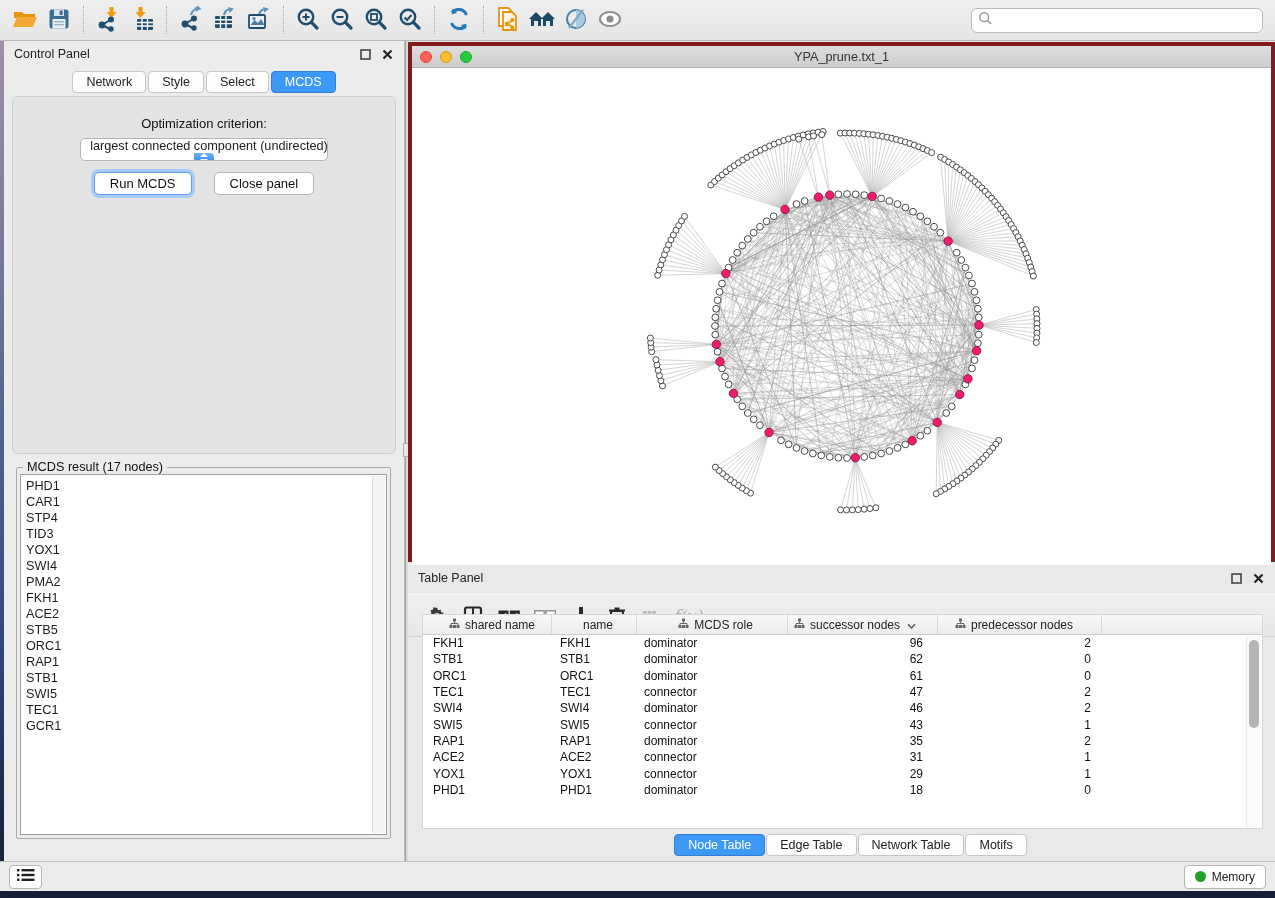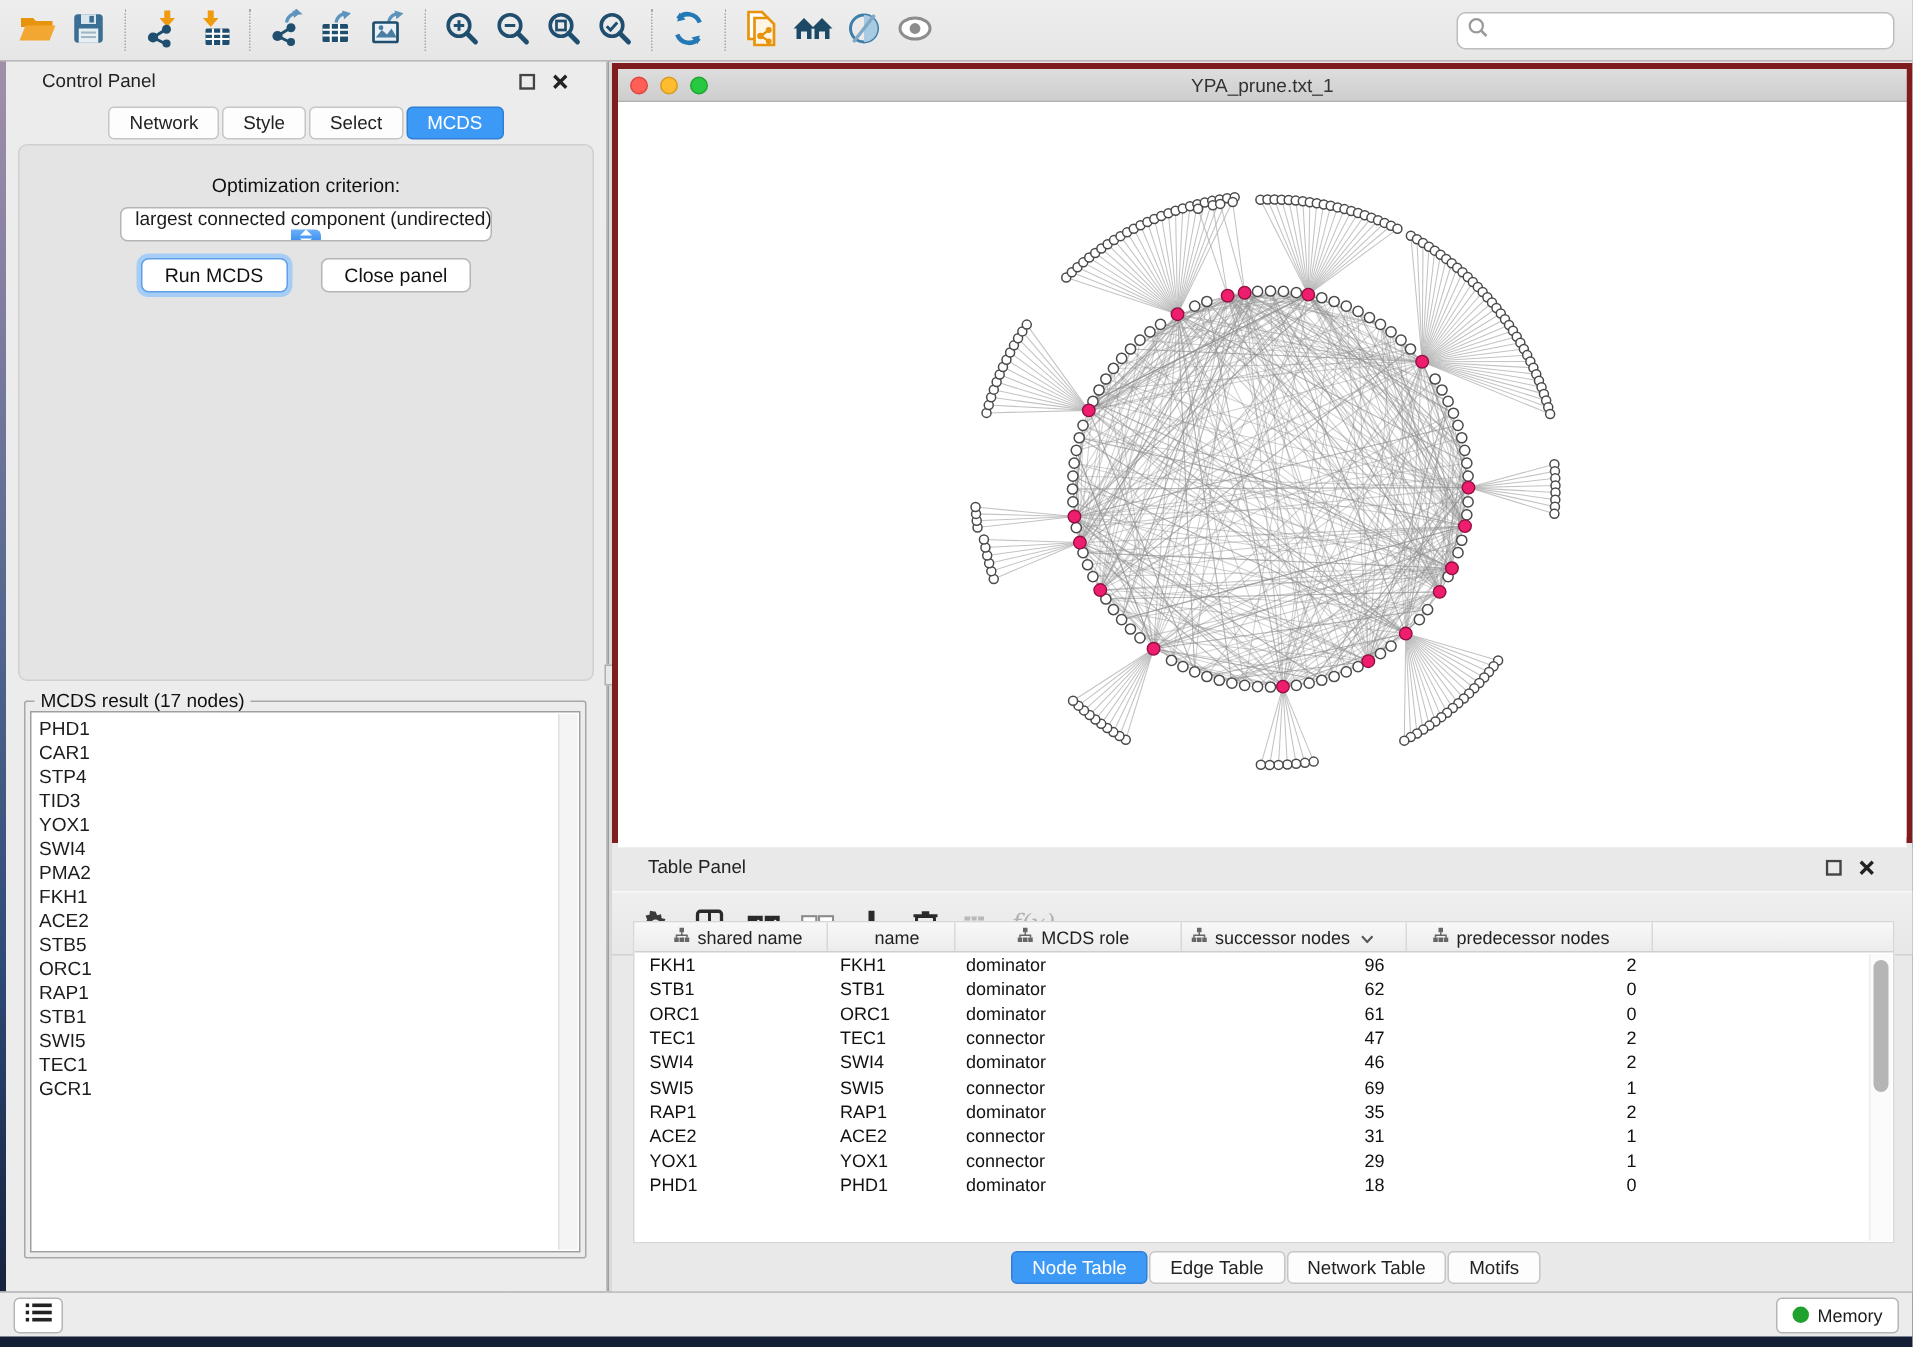--- a/index.html
+++ b/index.html
@@ -14,21 +14,21 @@
              display:flex; align-items:center; padding:0 8px; }
   .tbtn { width:34px; height:30px; display:flex; align-items:center; justify-content:center; border-radius:4px; }
   .tsep { width:1px; height:28px; margin:0 7px; border-left:1px dotted #a8a8a8; }
   .searchbox { margin-left:auto; margin-right:4px; width:292px; height:25px; background:#fff;
                border:1px solid #bdbdbd; border-radius:6px; display:flex; align-items:center; padding:0 6px; }
   .searchbox input { border:none; outline:none; flex:1; font-size:12px; font-family:"Liberation Sans",sans-serif; }
 
   
   .control-panel { position:absolute; left:4px; top:41px; width:401px; height:820px;
                    background:#ececec; border-right:1px solid #bfbfbf; }
-  .panel-titlebar { height:26px; display:flex; align-items:center; padding:0 24px; }
+  .panel-titlebar { height:26px; display:flex; align-items:center; padding:0 10px; }
   .panel-title { font-size:12.5px; color:#222; }
   .panel-titlebar .mini { margin-left:auto; display:flex; gap:9px; align-items:center; }
   .mini-btn { width:13px; height:13px; display:flex; align-items:center; justify-content:center; }
 
   .cp-tabs { display:flex; justify-content:center; gap:2px; margin-top:4px; }
   .tab { background:#fdfdfd; border:1px solid #c6c6c6; border-radius:4px; padding:3px 13px;
          font-size:12.5px; color:#222; }
   .tab.active { background:#3d99f6; border-color:#2f7fd6; color:#fff; }
 
   .cp-inner { margin:3px 8px 0 8px; height:358px; background:#e4e4e4; border:1px solid #d0d0d0;
@@ -1354,21 +1354,21 @@
               <div class="td c1">SWI4</div>
               <div class="td c2">SWI4</div>
               <div class="td c3">dominator</div>
               <div class="td c4">46</div>
               <div class="td c5">2</div>
             </div>
             <div class="tr">
               <div class="td c1">SWI5</div>
               <div class="td c2">SWI5</div>
               <div class="td c3">connector</div>
-              <div class="td c4">69</div>
+              <div class="td c4">43</div>
               <div class="td c5">1</div>
             </div>
             <div class="tr">
               <div class="td c1">RAP1</div>
               <div class="td c2">RAP1</div>
               <div class="td c3">dominator</div>
               <div class="td c4">35</div>
               <div class="td c5">2</div>
             </div>
             <div class="tr">

